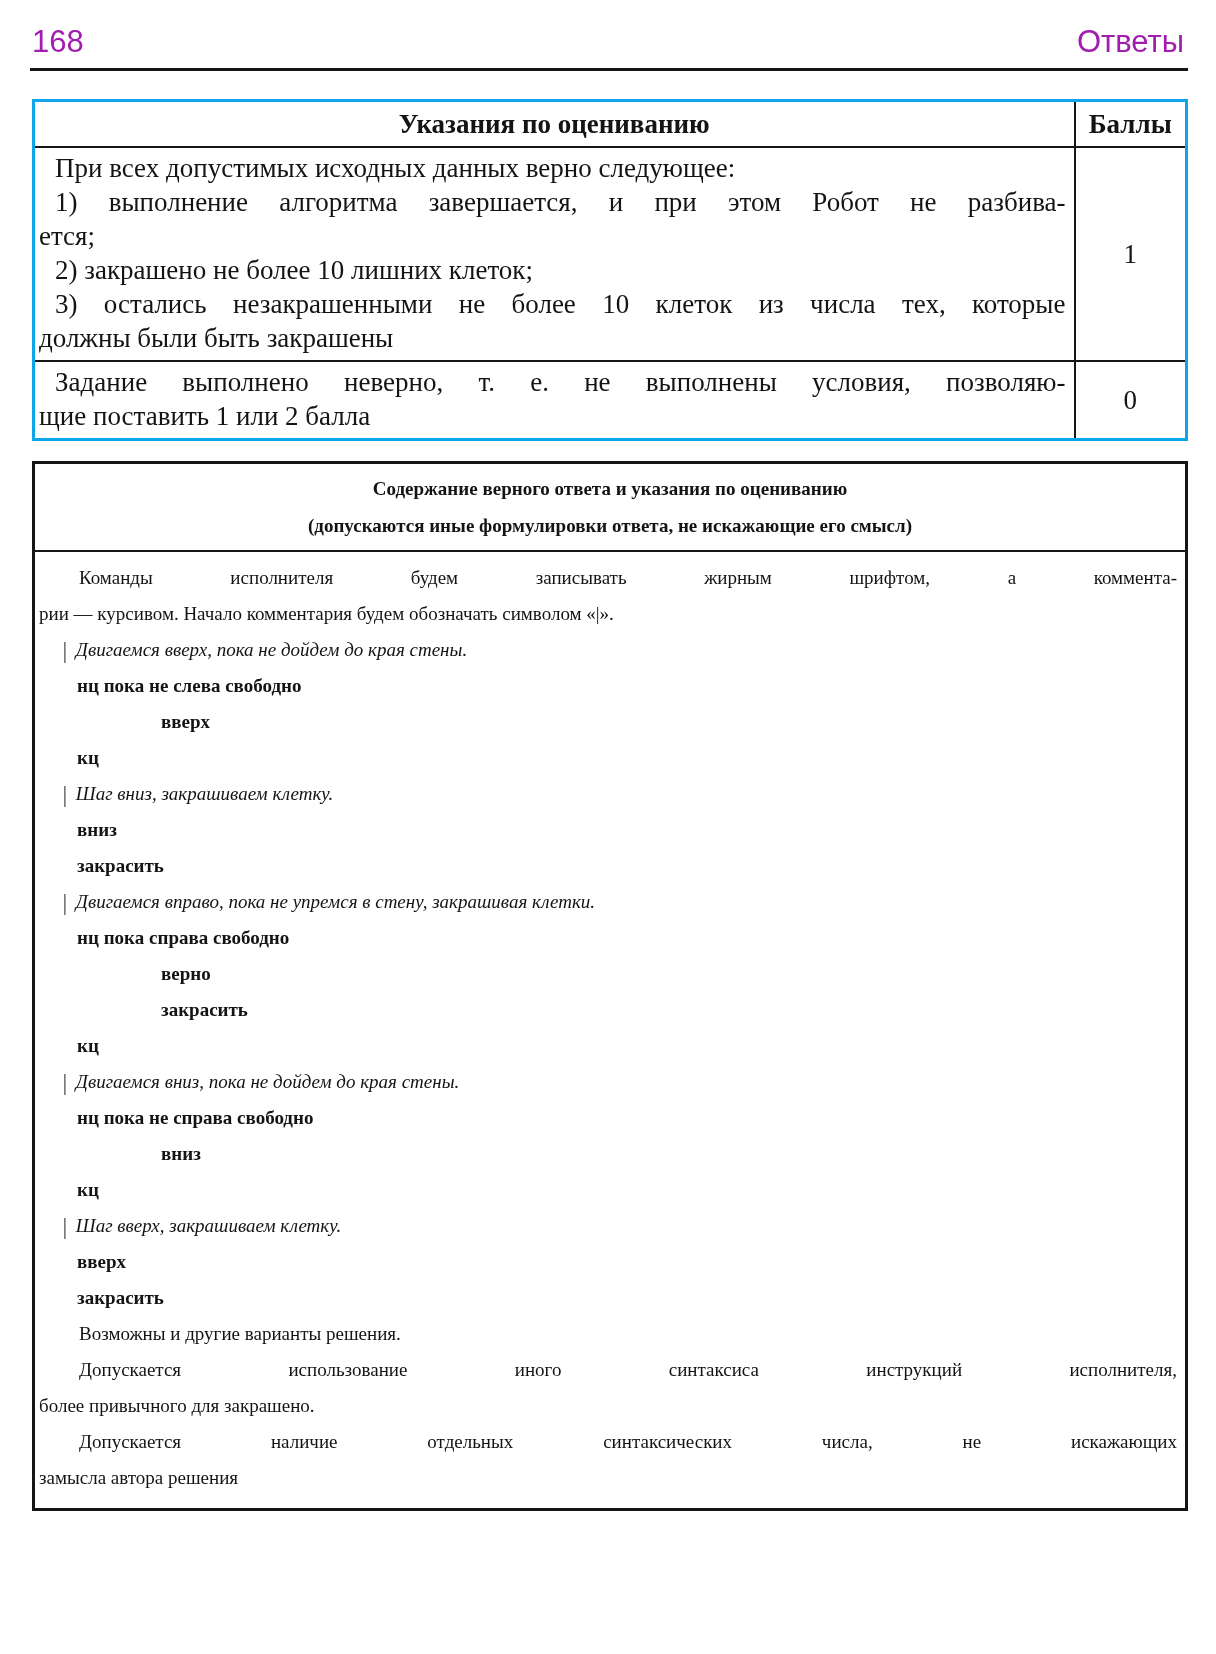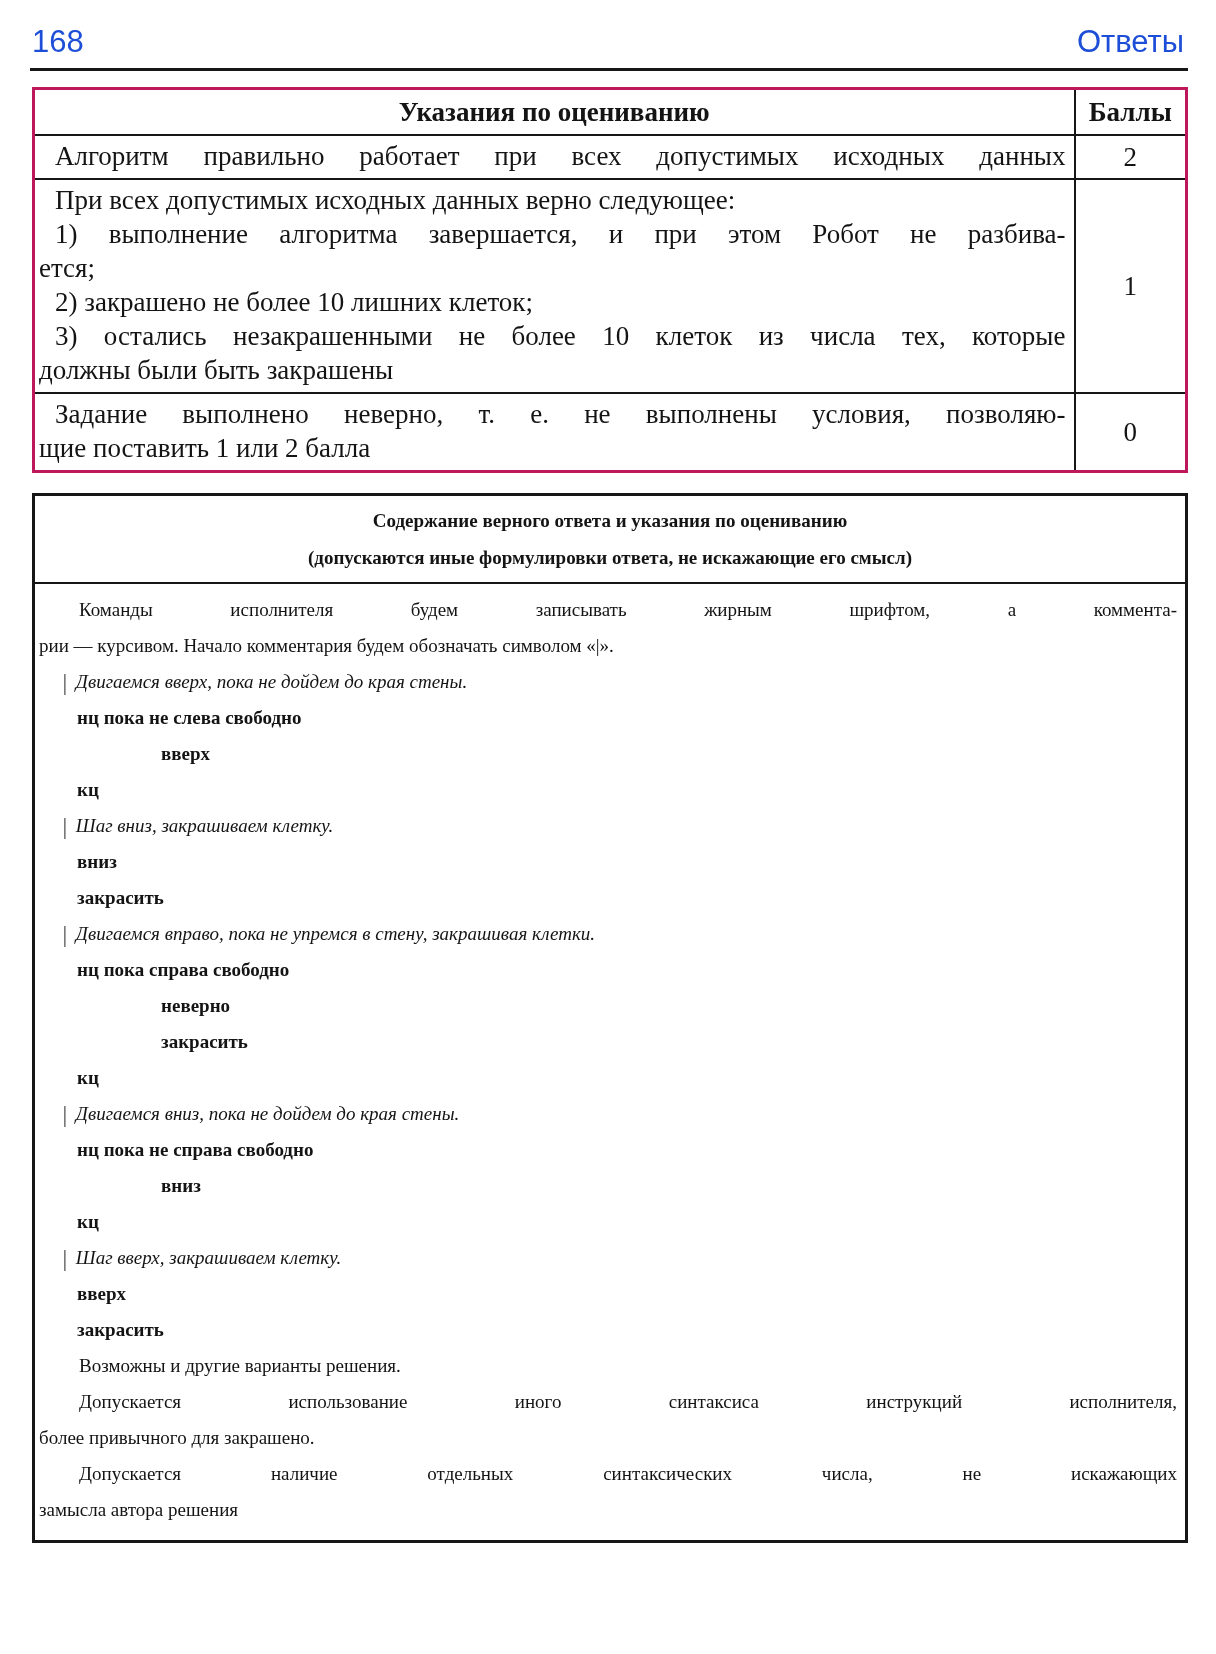--- a/index.html
+++ b/index.html
@@ -10,28 +10,28 @@
     font-family:"Liberation Serif", serif;
     position:relative;
     overflow:hidden;
   }
   .page { padding:22px 28px 0 30px; }
 
   
   .pagehead {
     display:flex; justify-content:space-between; align-items:flex-end;
     font-family:"Liberation Sans", sans-serif;
-    font-size:31px; color:#1d4ed8;
+    font-size:31px; color:#a21caf;
     padding:2px 4px 8px 2px;
   }
   .rule { border:none; border-top:3px solid #161616; margin:0; }
 
   
   table { border-collapse:collapse; width:1156px; margin-left:2px; table-layout:fixed; }
-  .t1 { margin-top:16px; border:3px solid #be185d; }
+  .t1 { margin-top:28px; border:3px solid #0ea5e9; }
   .t1 th, .t1 td { border:2px solid #161616; font-size:27px; vertical-align:middle; }
   .t1 th { font-weight:bold; text-align:center; padding:5px 8px; line-height:34px; }
   .t1 td.c1 { padding:3px 8px 5px 4px; line-height:34px; font-weight:normal; }
   .t1 .ptscol { width:112px; }
   .t1 td.pts { text-align:center; font-size:27px; }
   .t1 tr.foot td.c1 { text-align:right; font-weight:bold; padding-right:12px; }
 
   .ln { white-space:normal; }
   .ind { text-indent:16px; }
   .j { text-align:justify; text-align-last:justify; }
@@ -71,26 +71,20 @@
         <col>
         <col class="ptscol">
       </colgroup>
     <tbody>
         <tr>
       <th>Указания по оцениванию</th>
       <th>Баллы</th>
     </tr>
     <tr>
       <td class="c1">
-        <div class="ln ind j">Алгоритм правильно работает при всех допустимых исходных данных</div>
-      </td>
-      <td class="pts">2</td>
-    </tr>
-    <tr>
-      <td class="c1">
         <div class="ln ind">При всех допустимых исходных данных верно следующее:</div>
         <div class="ln ind j">1) выполнение алгоритма завершается, и при этом Робот не разбива-</div>
         <div class="ln">ется;</div>
         <div class="ln ind">2) закрашено не более 10 лишних клеток;</div>
         <div class="ln ind j">3) остались незакрашенными не более 10 клеток из числа тех, которые</div>
         <div class="ln">должны были быть закрашены</div>
       </td>
       <td class="pts">1</td>
     </tr>
     <tr>
@@ -121,21 +115,21 @@
         <div class="ln cmd">нц пока не слева свободно</div>
         <div class="ln cmd2">вверх</div>
         <div class="ln cmd">кц</div>
 
         <div class="ln comment"><span class="cbar">|</span><span>Шаг вниз, закрашиваем клетку.</span></div>
         <div class="ln cmd">вниз</div>
         <div class="ln cmd">закрасить</div>
 
         <div class="ln comment"><span class="cbar">|</span><span>Двигаемся вправо, пока не упремся в стену, закрашивая клетки.</span></div>
         <div class="ln cmd">нц пока справа свободно</div>
-        <div class="ln cmd2">неверно</div>
+        <div class="ln cmd2">верно</div>
         <div class="ln cmd2">закрасить</div>
         <div class="ln cmd">кц</div>
 
         <div class="ln comment"><span class="cbar">|</span><span>Двигаемся вниз, пока не дойдем до края стены.</span></div>
         <div class="ln cmd">нц пока не справа свободно</div>
         <div class="ln cmd2">вниз</div>
         <div class="ln cmd">кц</div>
 
         <div class="ln comment"><span class="cbar">|</span><span>Шаг вверх, закрашиваем клетку.</span></div>
         <div class="ln cmd">вверх</div>

